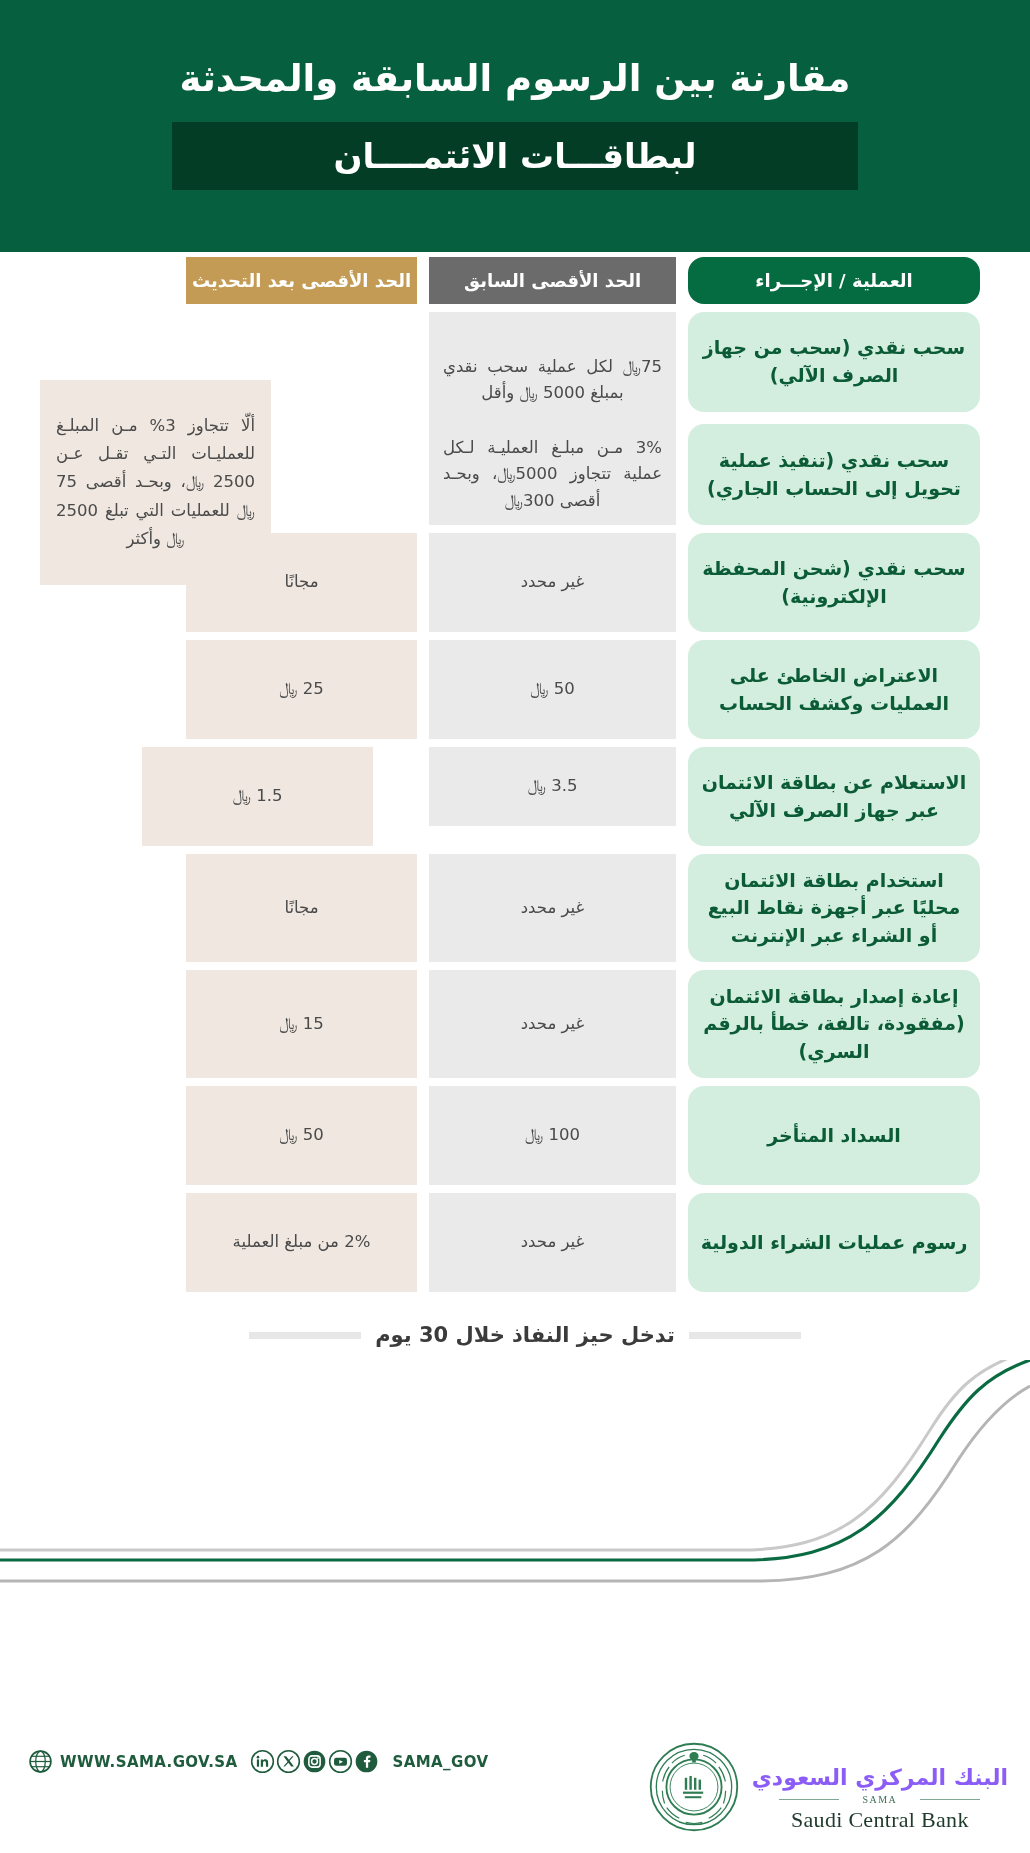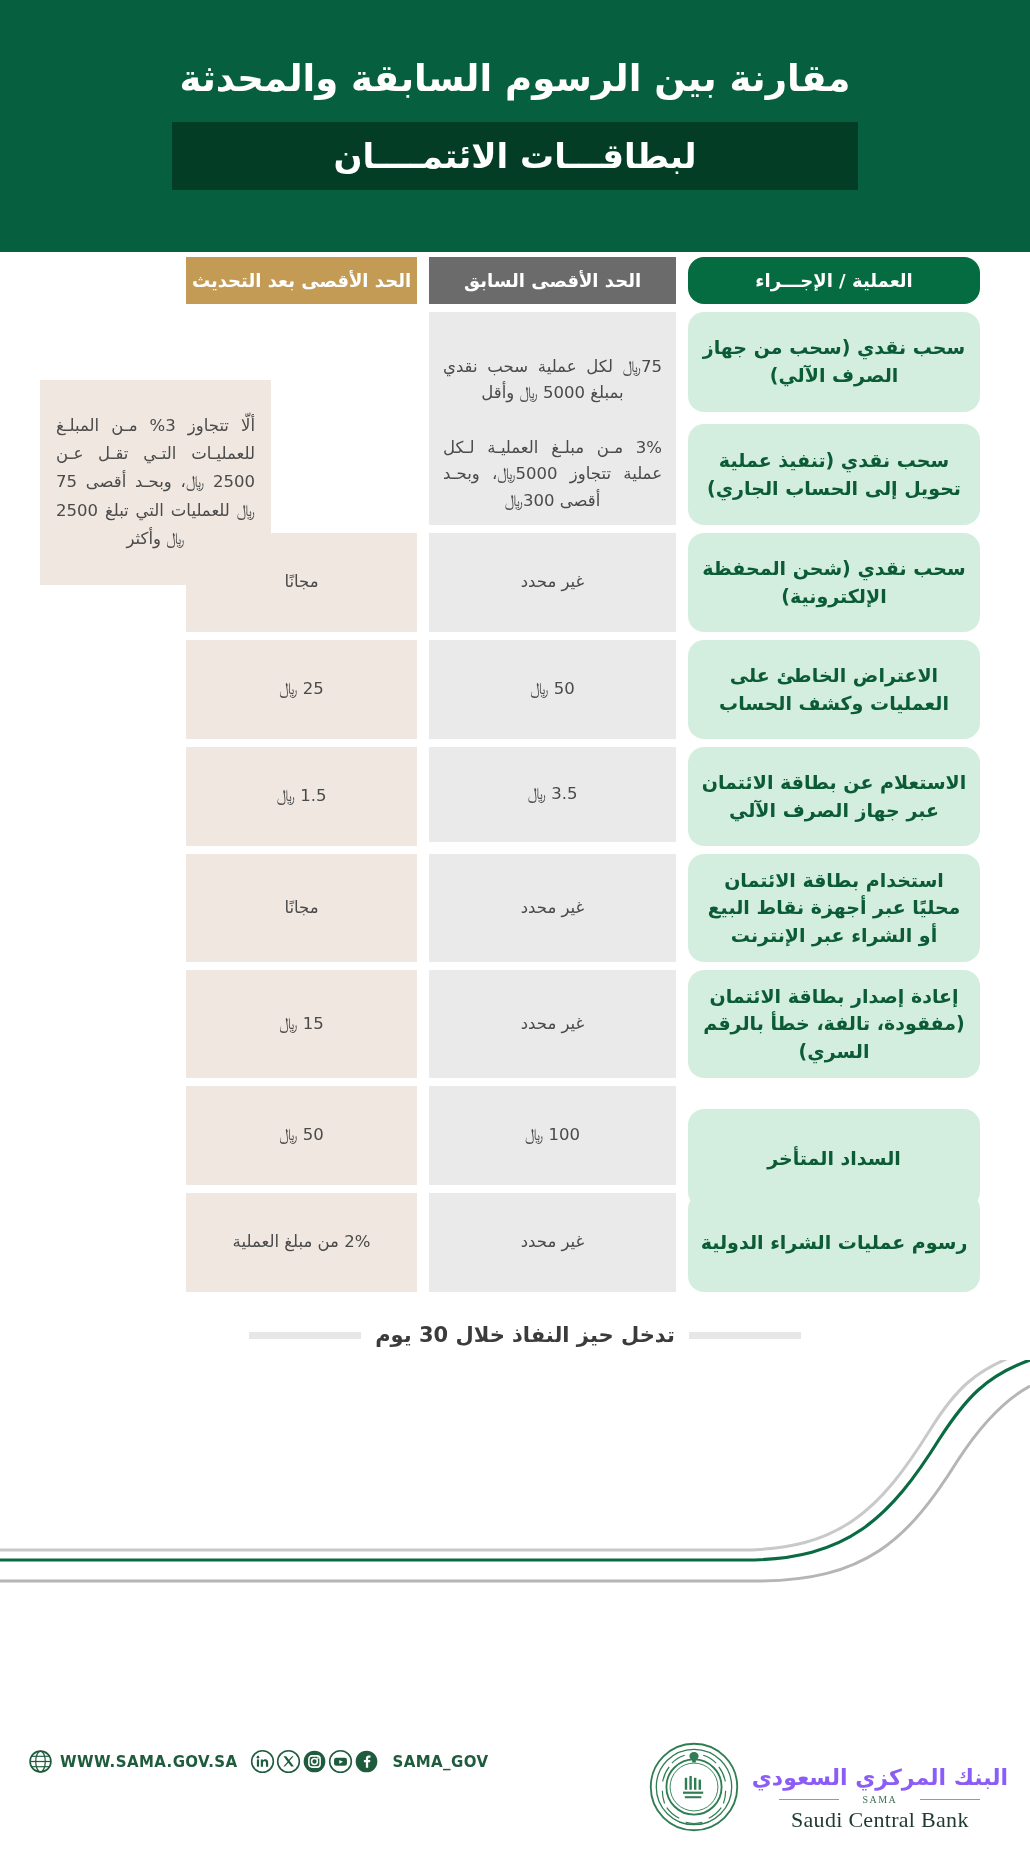--- a/index.html
+++ b/index.html
@@ -315,38 +315,38 @@
       </div>
 
       <div class="data-row" style="height:99px;">
         <div class="cell cell-action c-action" style="height:99px;">الاعتراض الخاطئ على العمليات وكشف الحساب</div>
         <div class="cell cell-prev c-prev" style="height:99px;">50 ﷼</div>
         <div class="cell cell-new c-new" style="height:99px;">25 ﷼</div>
       </div>
 
       <div class="data-row" style="height:99px;">
         <div class="cell cell-action c-action" style="height:99px;">الاستعلام عن بطاقة الائتمان عبر جهاز الصرف الآلي</div>
-        <div class="cell cell-prev c-prev" style="height:95px;">3.5 ﷼</div>
+        <div class="cell cell-prev c-prev" style="height:79px;margin-left:44px;">3.5 ﷼</div>
         <div class="cell cell-new c-new" style="height:99px;">1.5 ﷼</div>
       </div>
 
       <div class="data-row" style="height:108px;">
         <div class="cell cell-action c-action" style="height:108px;">استخدام بطاقة الائتمان محليًا عبر أجهزة نقاط البيع أو الشراء عبر الإنترنت</div>
         <div class="cell cell-prev c-prev" style="height:108px;">غير محدد</div>
         <div class="cell cell-new c-new" style="height:108px;">مجانًا</div>
       </div>
 
       <div class="data-row" style="height:108px;">
         <div class="cell cell-action c-action" style="height:108px;">إعادة إصدار بطاقة الائتمان (مفقودة، تالفة، خطأ بالرقم السري)</div>
         <div class="cell cell-prev c-prev" style="height:108px;">غير محدد</div>
         <div class="cell cell-new c-new" style="height:108px;">15 ﷼</div>
       </div>
 
       <div class="data-row" style="height:99px;">
-        <div class="cell cell-action c-action" style="height:99px;margin-top:23px;">السداد المتأخر</div>
+        <div class="cell cell-action c-action" style="height:99px;">السداد المتأخر</div>
         <div class="cell cell-prev c-prev" style="height:99px;">100 ﷼</div>
         <div class="cell cell-new c-new" style="height:99px;">50 ﷼</div>
       </div>
 
       <div class="data-row" style="height:99px;">
         <div class="cell cell-action c-action" style="height:99px;">رسوم عمليات الشراء الدولية</div>
         <div class="cell cell-prev c-prev" style="height:99px;">غير محدد</div>
         <div class="cell cell-new c-new" style="height:99px;">2% من مبلغ العملية</div>
       </div>
 

